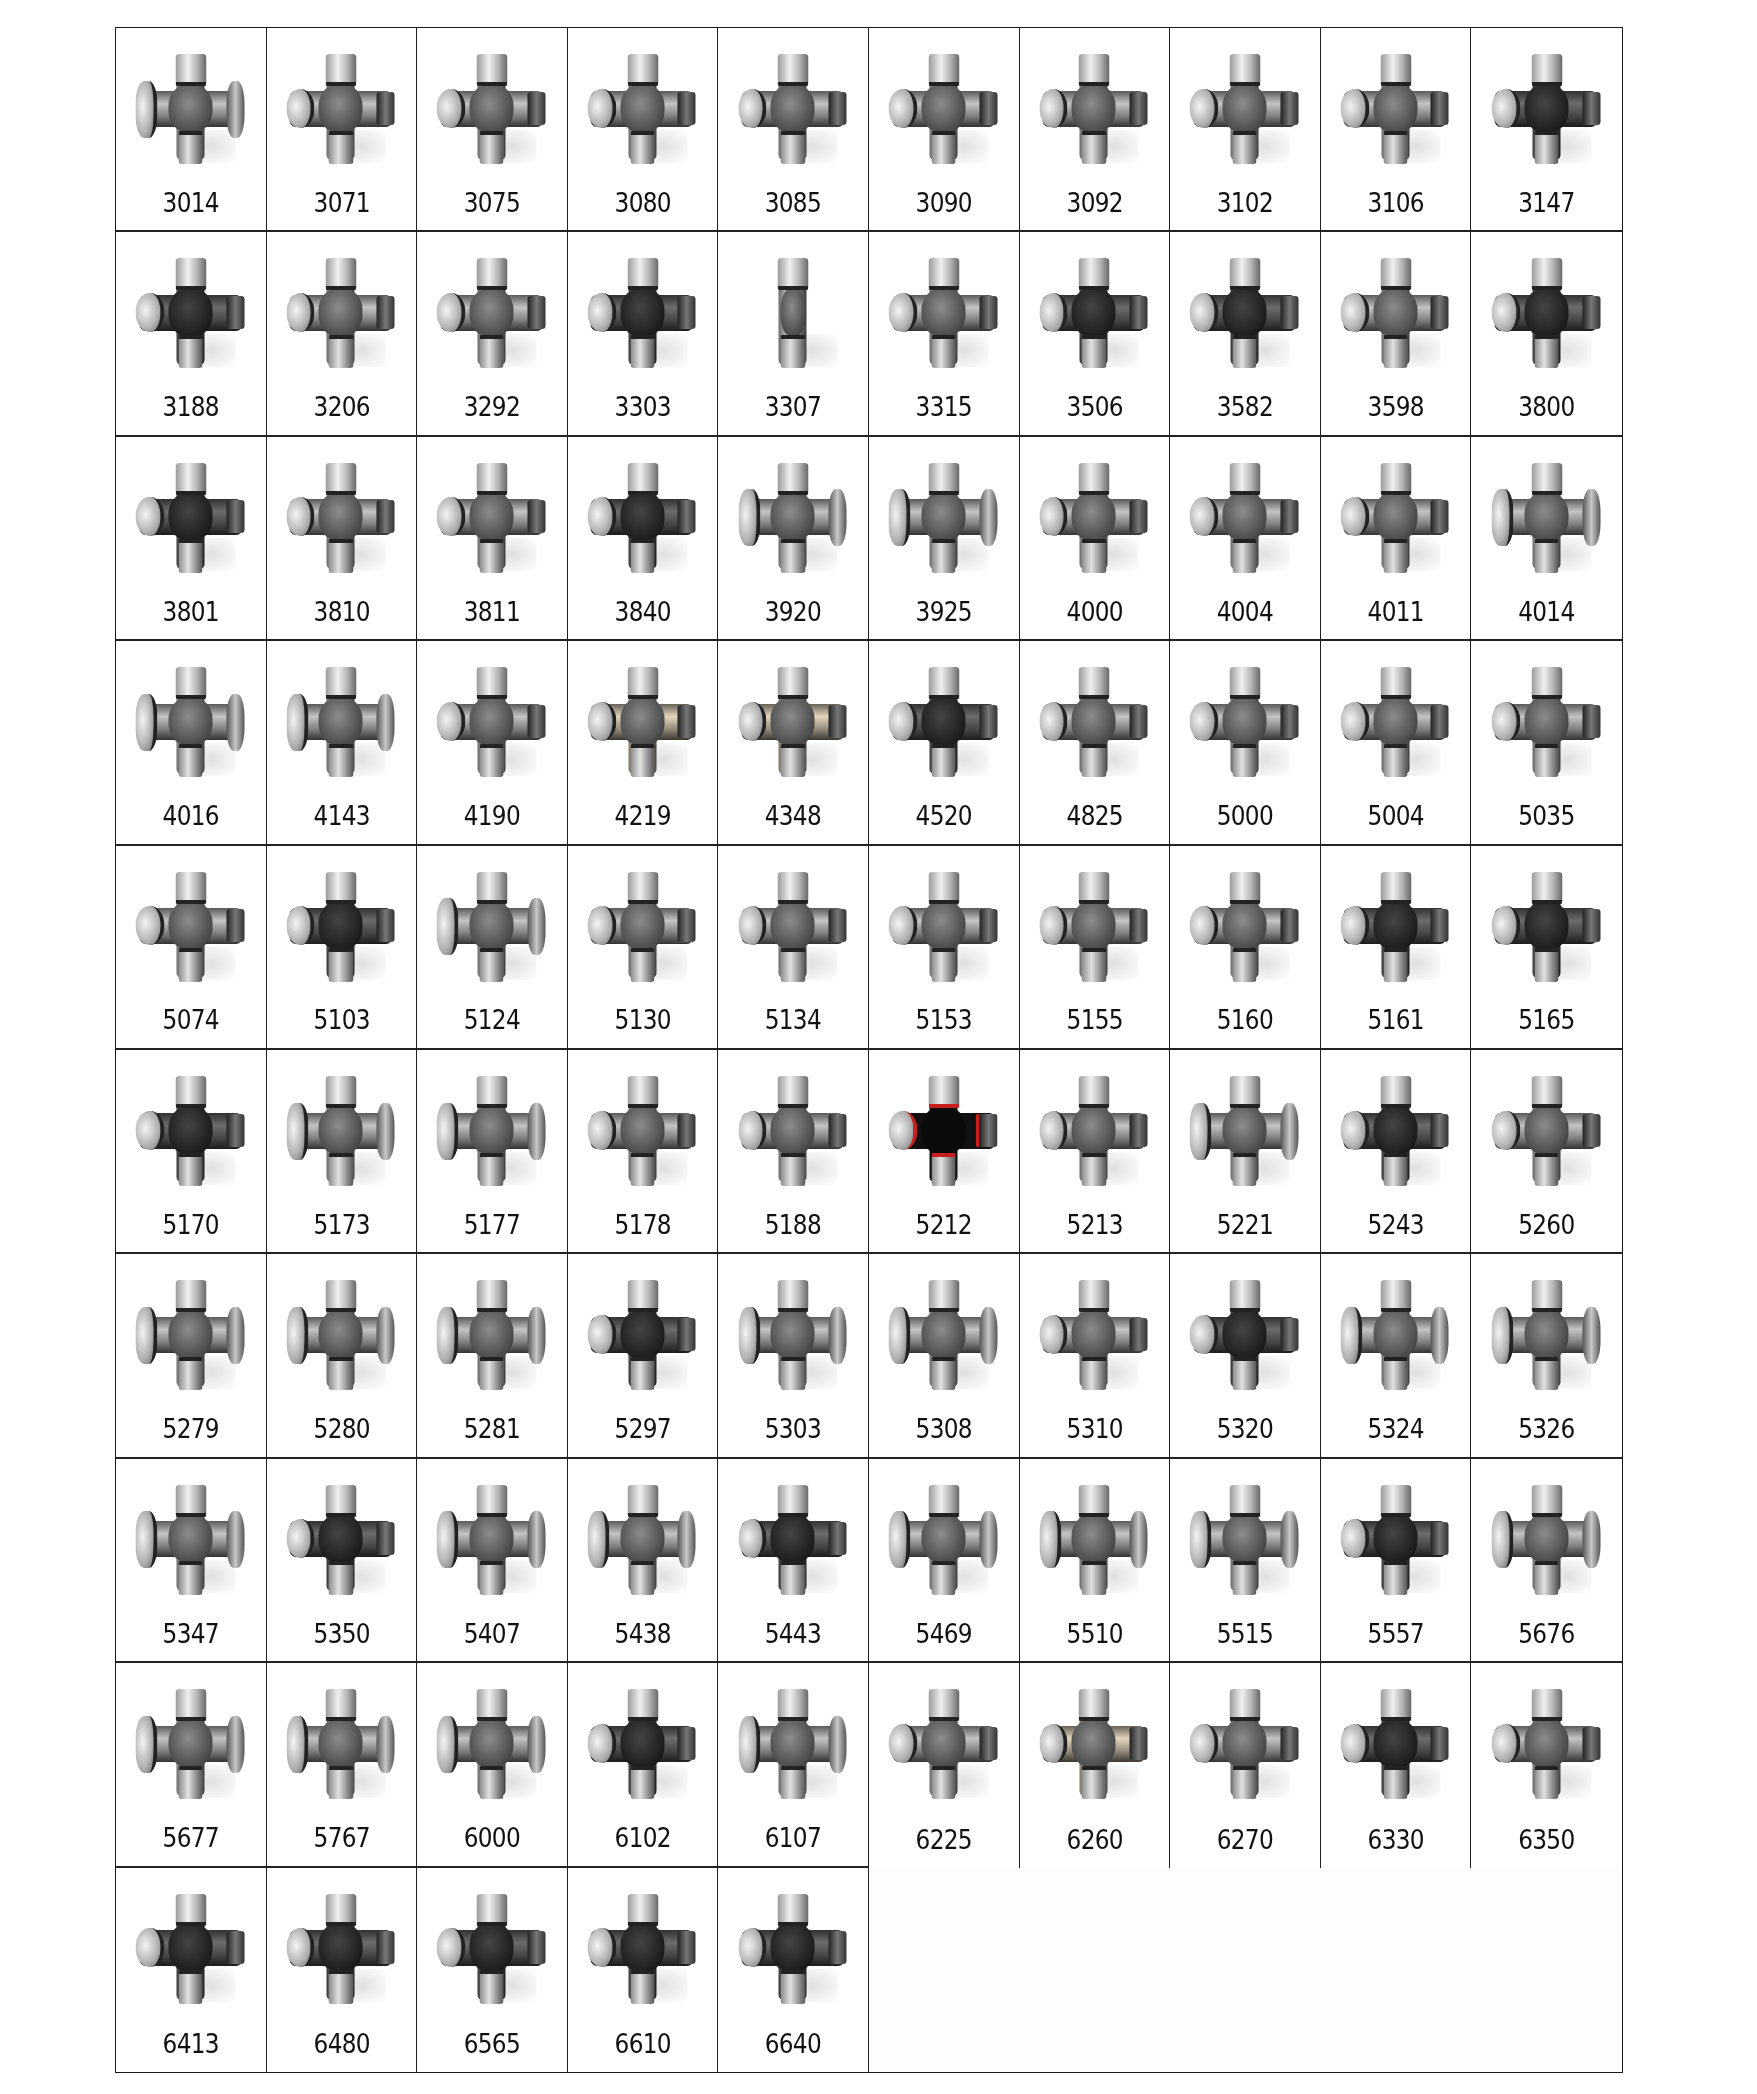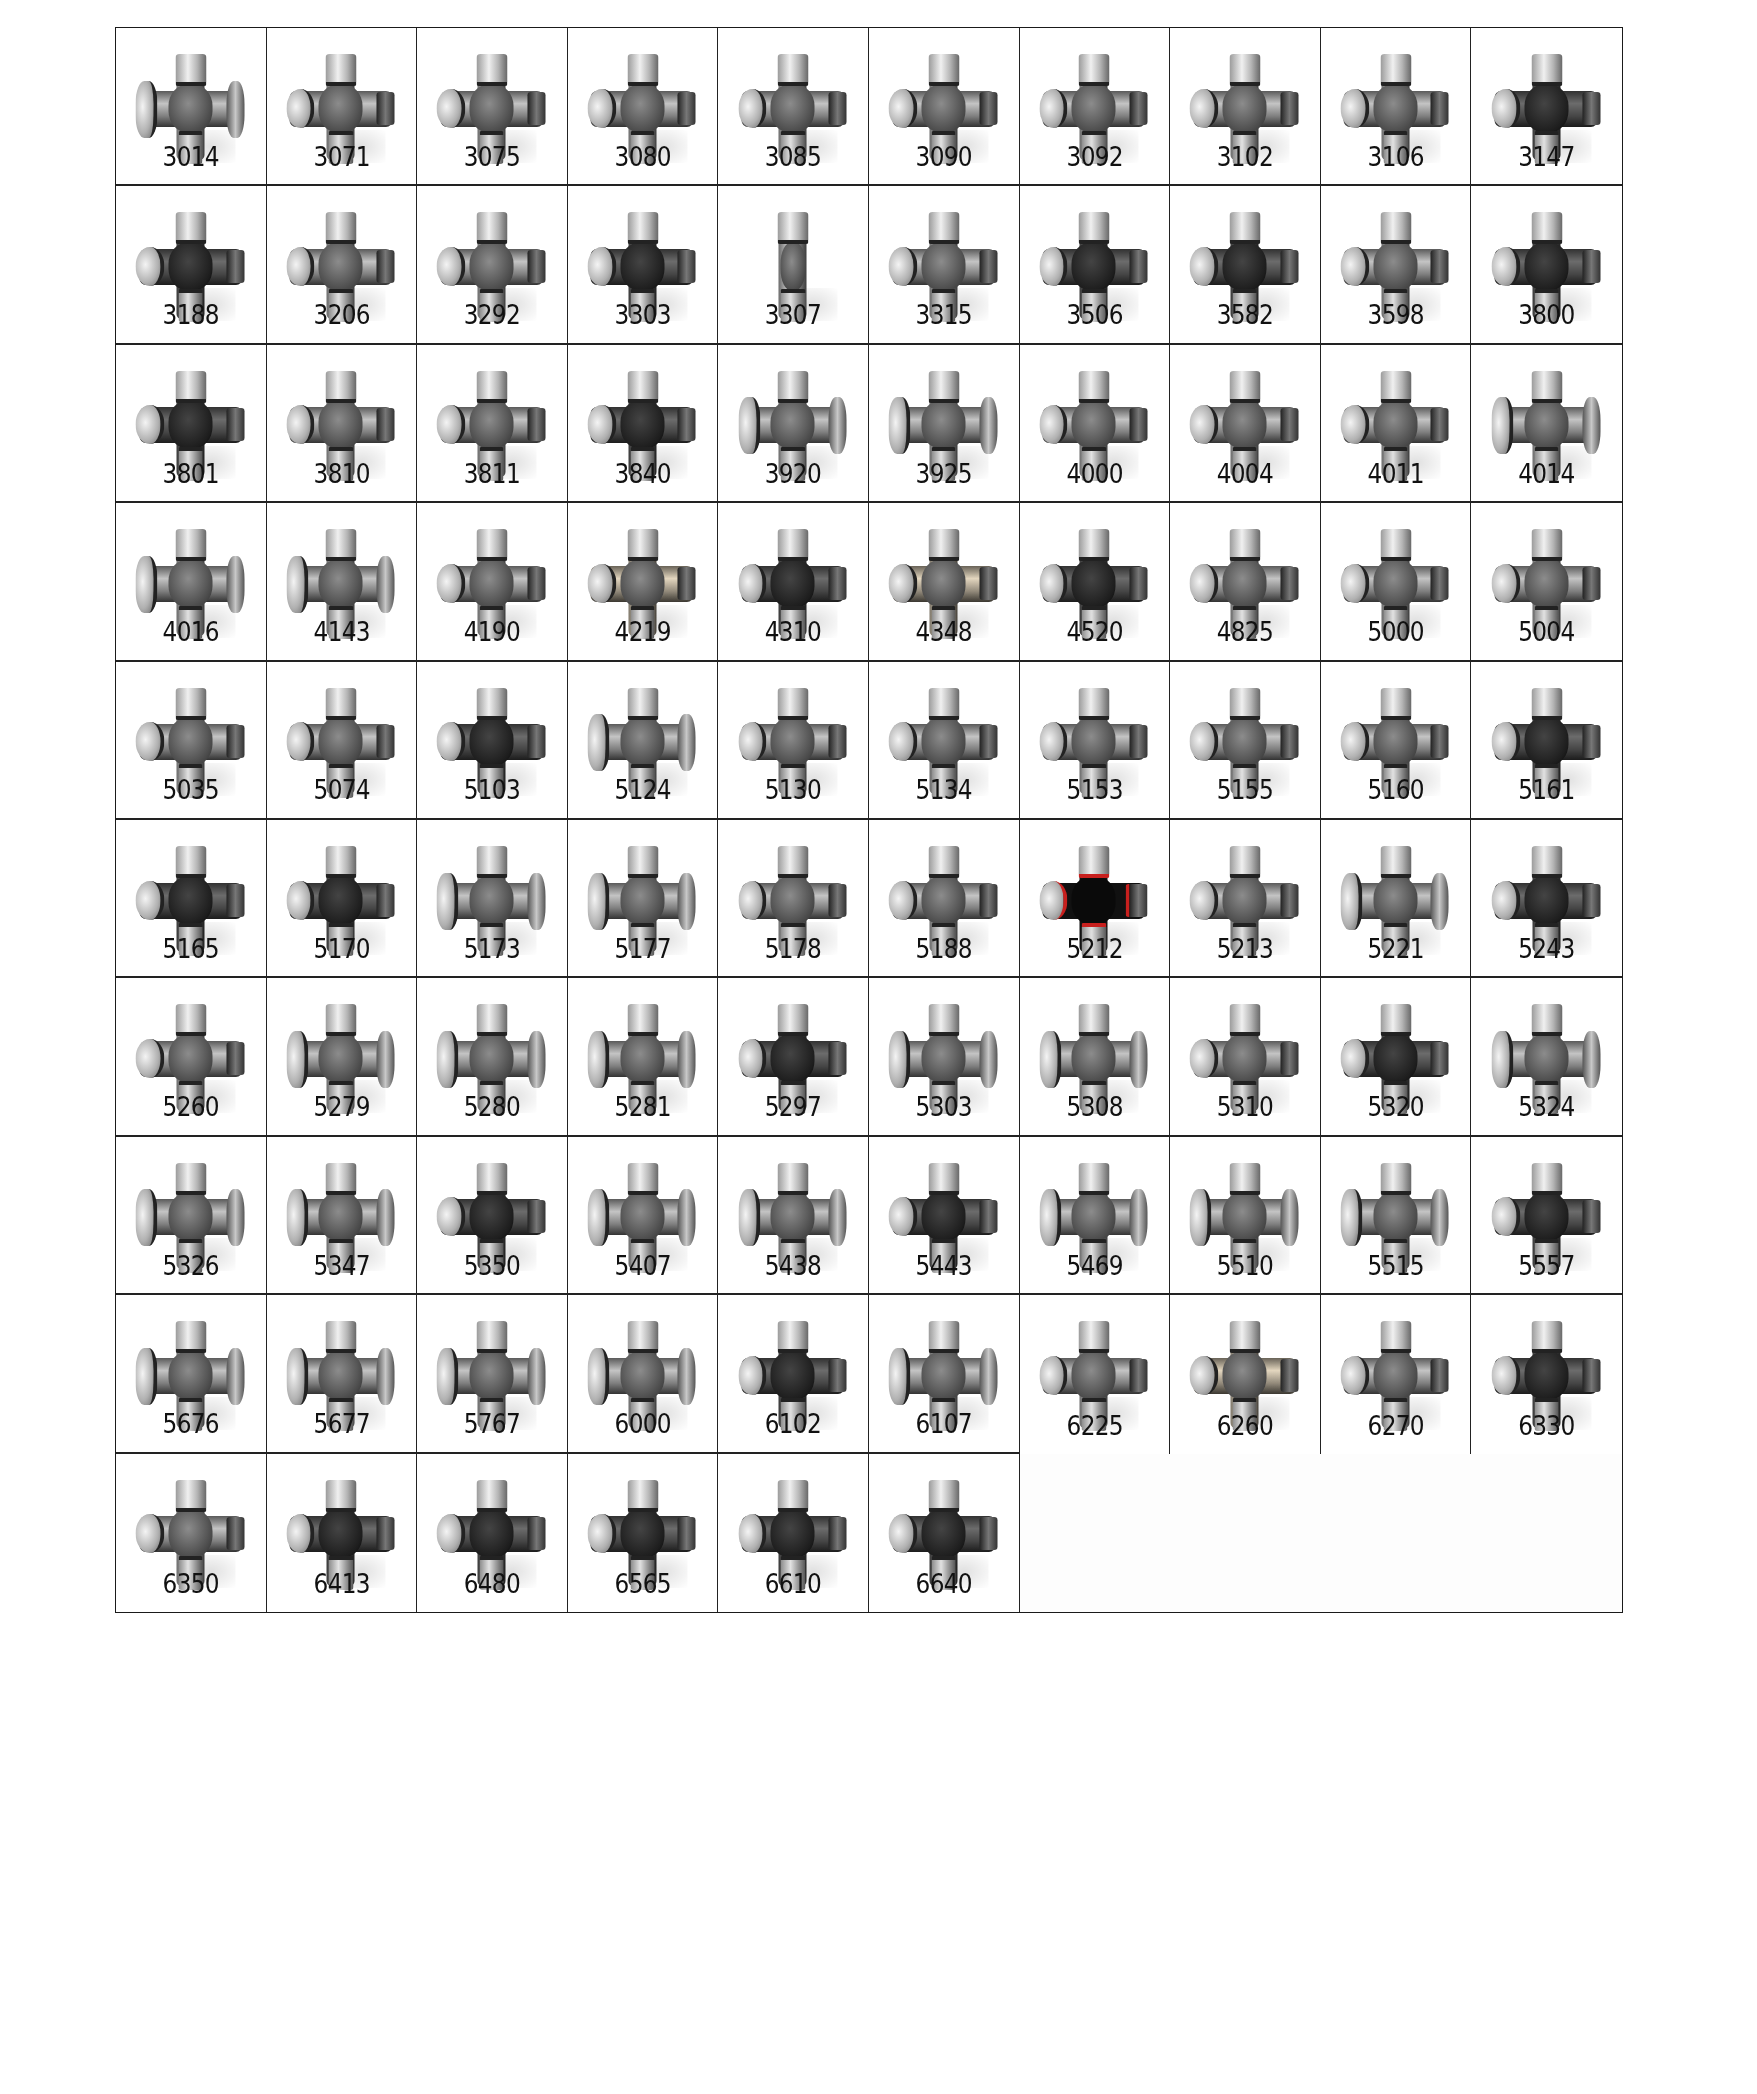--- a/index.html
+++ b/index.html
@@ -1,20 +1,20 @@
 <!DOCTYPE html>
 <html style="font-size:13px"><head>
 <meta charset="utf-8">
 <style>
   html, body { margin: 0; padding: 0; background: #ffffff; }
   body { width: 1758px; height: 2095px; position: relative; overflow: hidden;
          font-family: "DejaVu Sans", sans-serif; }
   .catalog {
     position: absolute; left: 115px; top: 27px;
-    width: 1508px; height: 1586px;
+    width: 1508px; height: 2046px;
     display: grid;
     grid-template-columns: repeat(10, 1fr);
     grid-template-rows: repeat(10, 1fr);
     border: 1.6px solid #1a1a1a;
     box-sizing: border-box;
     background: #fdfdfd;
   }
   .cell {
     position: relative;
     border-right: 1.6px solid #222;
@@ -601,35 +601,20 @@
         <div class="cap-top"></div>
         <div class="cap-bottom"></div>
         <div class="cap-left"></div>
         <div class="cap-right"></div>
       </div>
     </div>
     <div class="label">4219</div>
   </div>
     <div class="cell">
     <div class="thumb">
-      <div class="uj dark">
-        <div class="shadow"></div>
-        <div class="arm-h"></div>
-        <div class="arm-v"></div>
-        <div class="body"></div>
-        <div class="cap-top"></div>
-        <div class="cap-bottom"></div>
-        <div class="cap-left"></div>
-        <div class="cap-right"></div>
-      </div>
-    </div>
-    <div class="label">4310</div>
-  </div>
-    <div class="cell">
-    <div class="thumb">
       <div class="uj gold">
         <div class="shadow"></div>
         <div class="arm-h"></div>
         <div class="arm-v"></div>
         <div class="body"></div>
         <div class="cap-top"></div>
         <div class="cap-bottom"></div>
         <div class="cap-left"></div>
         <div class="cap-right"></div>
       </div>

